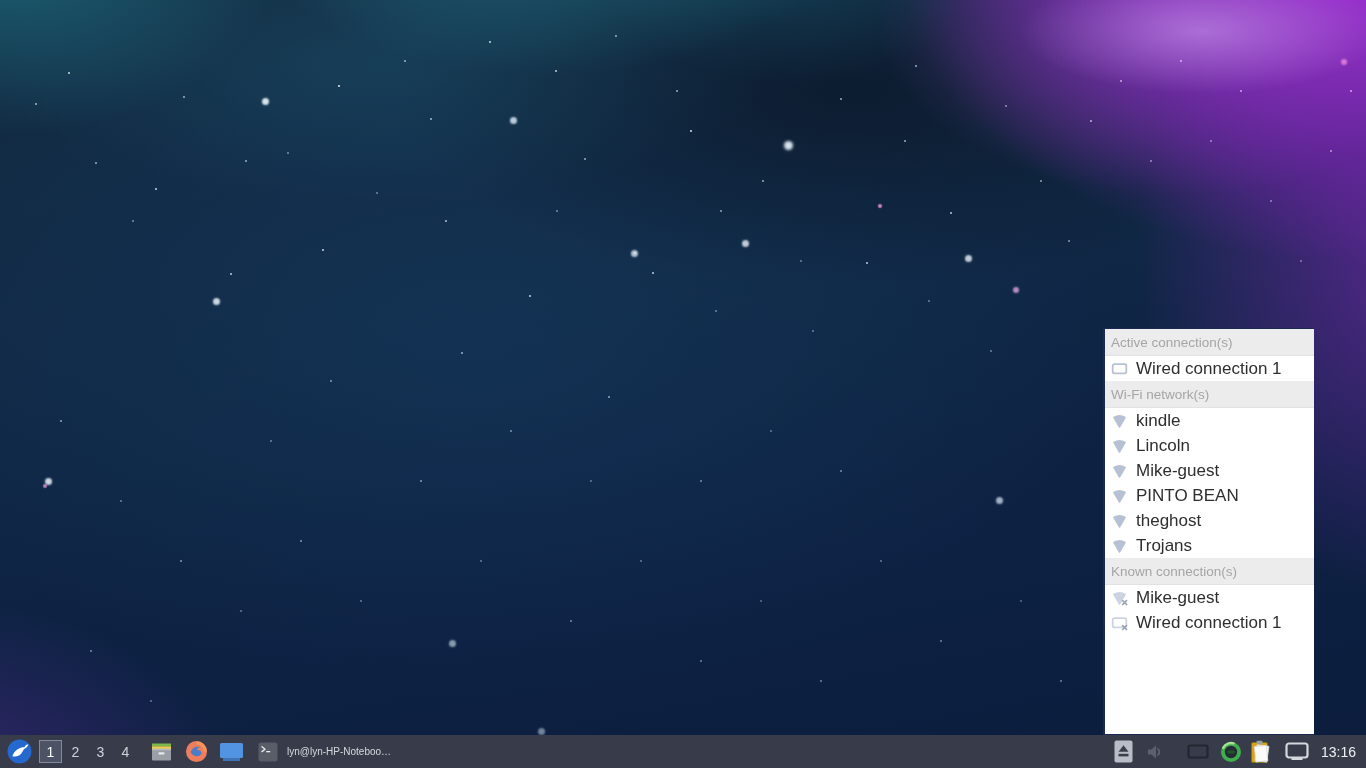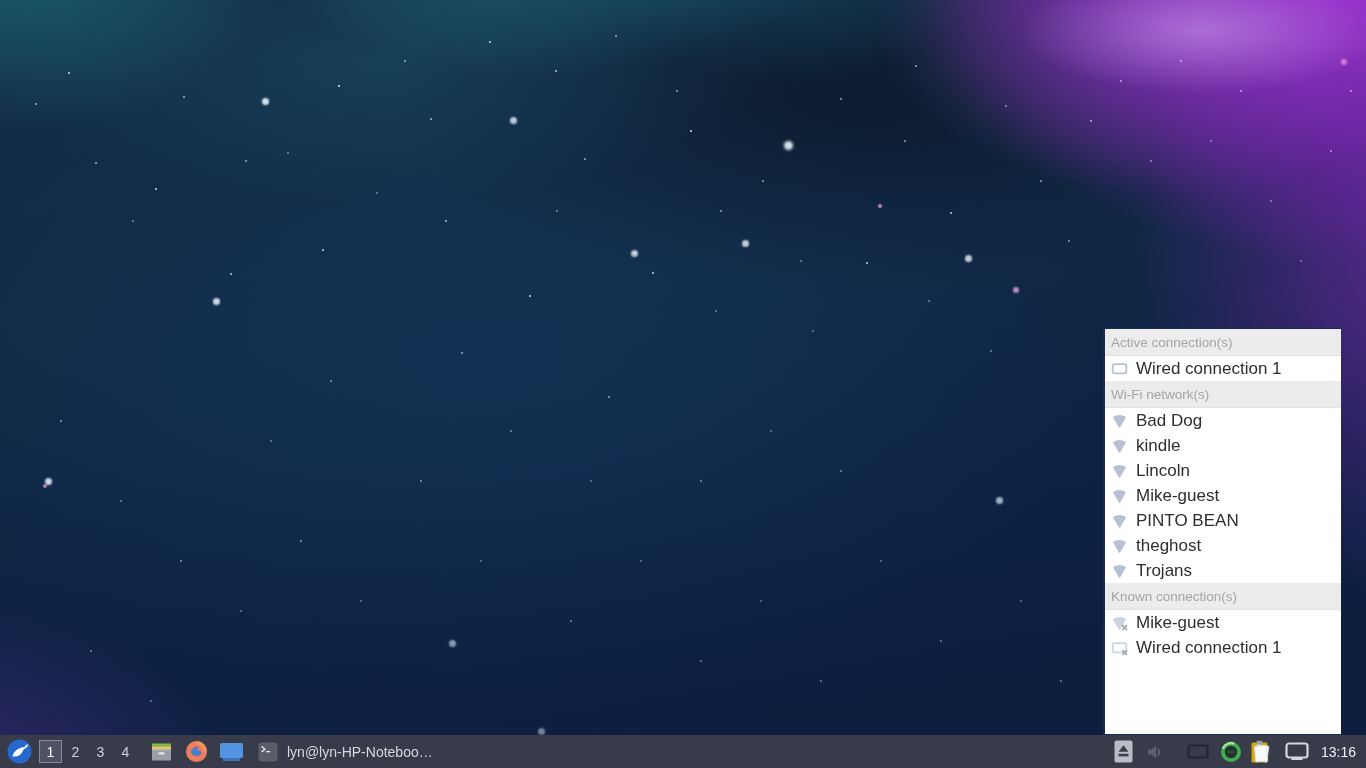--- a/index.html
+++ b/index.html
@@ -57,40 +57,40 @@
       966px 256px 2px 1px rgba(240,248,255,.8), 511px 118px 2px 1px rgba(230,244,255,.8),
       46px 479px 2px 1px rgba(240,248,255,.85), 450px 641px 2px 1px rgba(220,236,250,.6),
       997px 498px 2px 1px rgba(225,240,252,.7), 632px 251px 2px 1px rgba(240,248,255,.75),
       539px 729px 2px 1px rgba(215,232,248,.5);}
   .stars-pink{position:absolute;top:0;left:0;width:4px;height:4px;border-radius:50%;background:transparent;
     box-shadow:
       878px 204px 1px 0 rgba(242,150,215,.85), 1014px 288px 2px 1px rgba(230,170,230,.8),
       43px 484px 1px 0 rgba(242,160,220,.75), 1342px 60px 2px 1px rgba(240,140,225,.8);}
 
   
-  .nm-popup{position:absolute;left:1103px;top:328px;width:238px;height:407px;z-index:5;
+  .nm-popup{position:absolute;left:1103px;top:328px;width:211px;height:407px;z-index:5;
     background:#ffffff;border:1px solid #1c2950;border-left-width:2px;border-right-width:0;
     box-sizing:border-box;overflow:hidden;}
   .nm-header{height:27px;display:flex;align-items:center;background:#ececec;color:#a5a5a5;
     font-size:13.5px;padding-left:6px;box-sizing:border-box;border-bottom:1px solid #e2e2e2;}
   .nm-item{height:25px;display:flex;align-items:center;gap:8px;padding-left:6px;box-sizing:border-box;
     color:#2e2e2e;font-size:17px;white-space:nowrap;overflow:hidden;background:#ffffff;cursor:default;}
   .nm-item .nm-icon{display:flex;align-items:center;justify-content:center;width:17px;height:17px;flex:0 0 17px;}
 
   
   .panel{position:absolute;left:0;bottom:0;width:1366px;height:33px;z-index:10;background:#383c4a;
     display:flex;align-items:center;box-sizing:border-box;padding:0 6px 0 4px;}
   .start-btn{width:26px;height:26px;display:flex;align-items:center;justify-content:center;margin-left:2px;}
   .workspaces{display:flex;align-items:center;gap:2px;margin-left:7px;}
   .ws-btn{width:23px;height:23px;display:flex;align-items:center;justify-content:center;
     color:#ced2d9;font-size:14px;border:1px solid transparent;box-sizing:border-box;}
   .ws-btn.active{background:#4d5365;border-color:#848a9e;color:#ffffff;}
   .launchers{display:flex;align-items:center;gap:9px;margin-left:11px;}
   .launcher{display:flex;align-items:center;justify-content:center;width:26px;height:26px;}
-  .task-btn{display:flex;align-items:center;gap:9px;margin-left:14px;color:#d6d9de;font-size:14px;
+  .task-btn{display:flex;align-items:center;gap:9px;margin-left:14px;color:#d6d9de;font-size:10px;
     max-width:230px;white-space:nowrap;overflow:hidden;}
   .spacer{flex:1;}
   .tray{display:flex;align-items:center;padding-left:48px;}
   .tray .ticon{display:flex;align-items:center;justify-content:center;}
   .clock{color:#eef0f3;font-size:14px;margin-left:12px;margin-right:4px;}
 </style>
 </head>
 <body>
 
 <div class="screen">
@@ -105,28 +105,20 @@
       <div class="nm-header">Active connection(s)</div>
       <div class="nm-item">
         <span class="nm-icon">
           <svg width="17" height="17" viewBox="0 0 16 16">
             <rect x="1.6" y="3.9" width="12.8" height="8.6" rx="1.6" fill="none" stroke="#b7c1d4" stroke-width="1.7"></rect>
           </svg>
         </span>
         <span>Wired connection 1</span>
       </div>
       <div class="nm-header">Wi-Fi network(s)</div>
-      <div class="nm-item">
-        <span class="nm-icon">
-          <svg width="17" height="17" viewBox="0 0 16 16">
-            <path d="M8 14.2 L2.7 5 A10.4 10.4 0 0 1 13.3 5 Z" fill="#b7c1d4" stroke="#b7c1d4" stroke-width="1.4" stroke-linejoin="round"></path>
-          </svg>
-        </span>
-        <span>Bad Dog</span>
-      </div>
       <div class="nm-item">
         <span class="nm-icon">
           <svg width="17" height="17" viewBox="0 0 16 16">
             <path d="M8 14.2 L2.7 5 A10.4 10.4 0 0 1 13.3 5 Z" fill="#b7c1d4" stroke="#b7c1d4" stroke-width="1.4" stroke-linejoin="round"></path>
           </svg>
         </span>
         <span>kindle</span>
       </div>
       <div class="nm-item">
         <span class="nm-icon">

